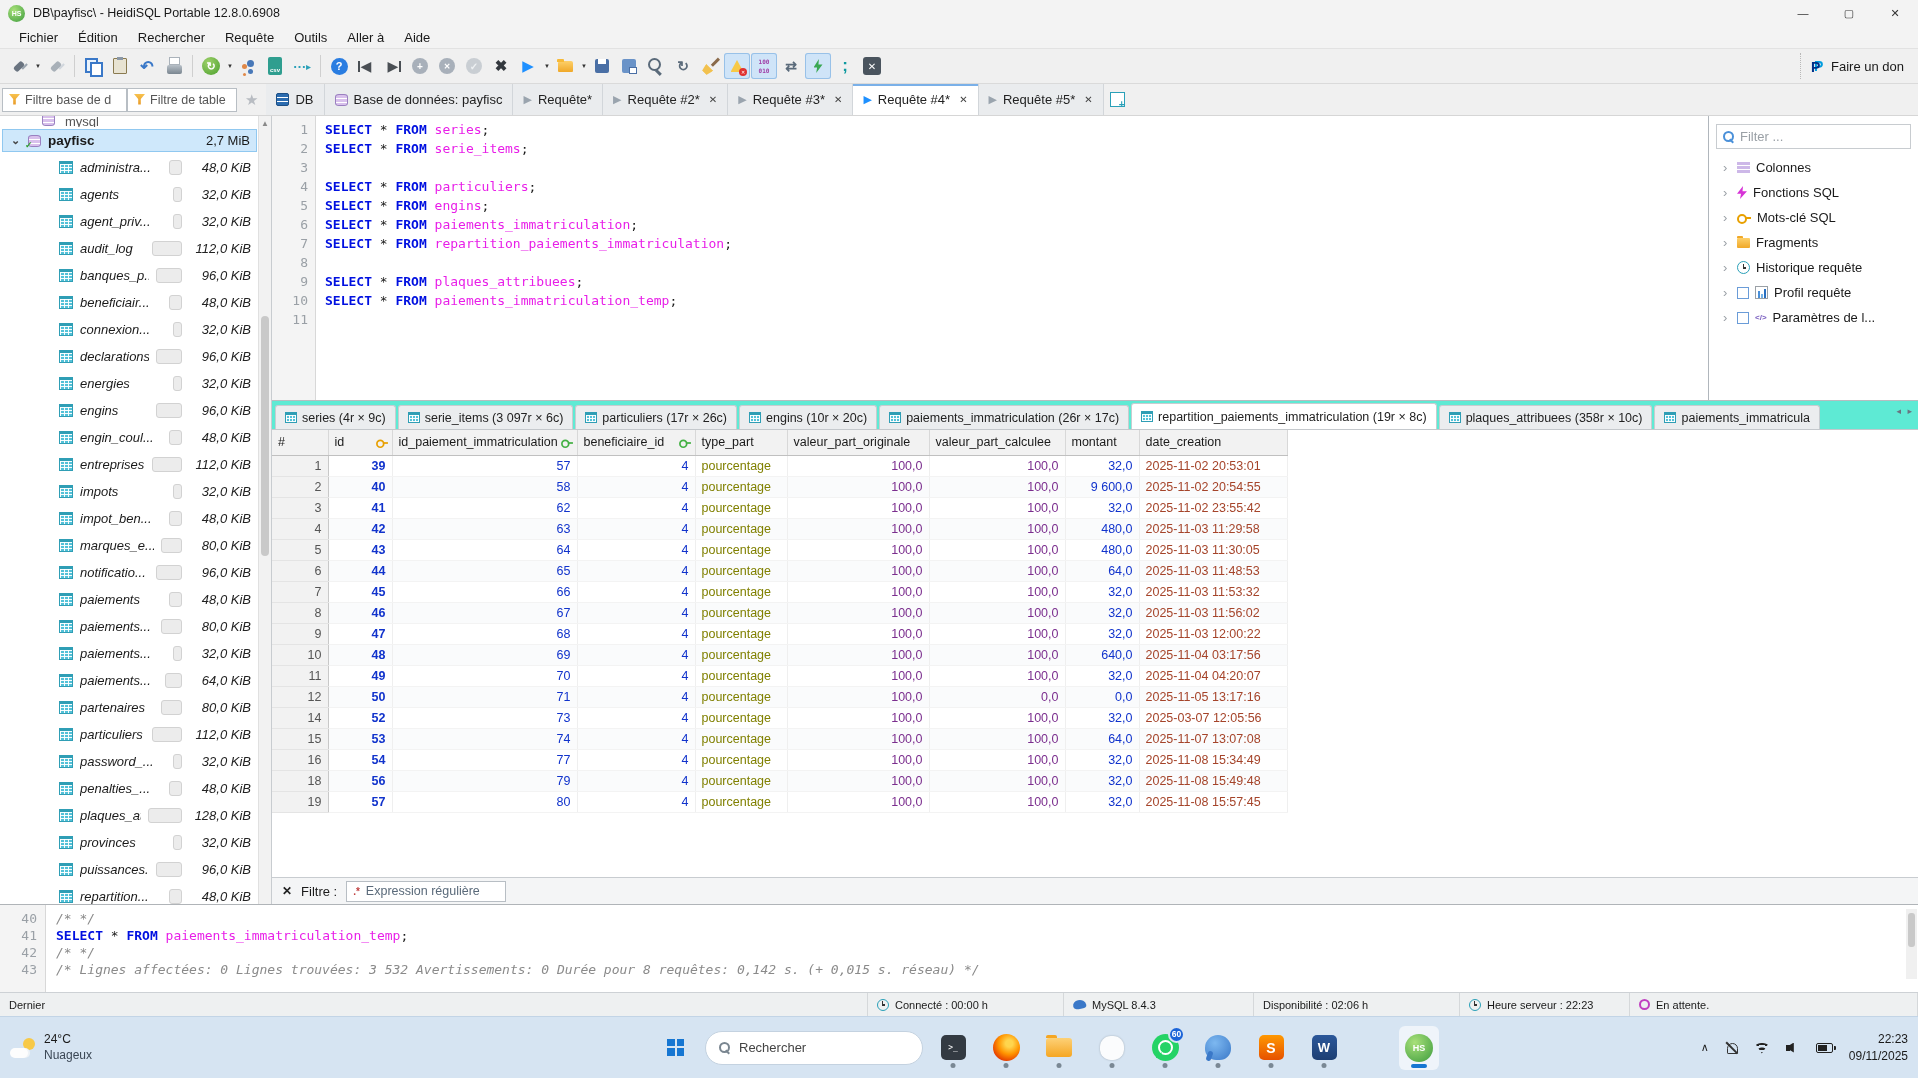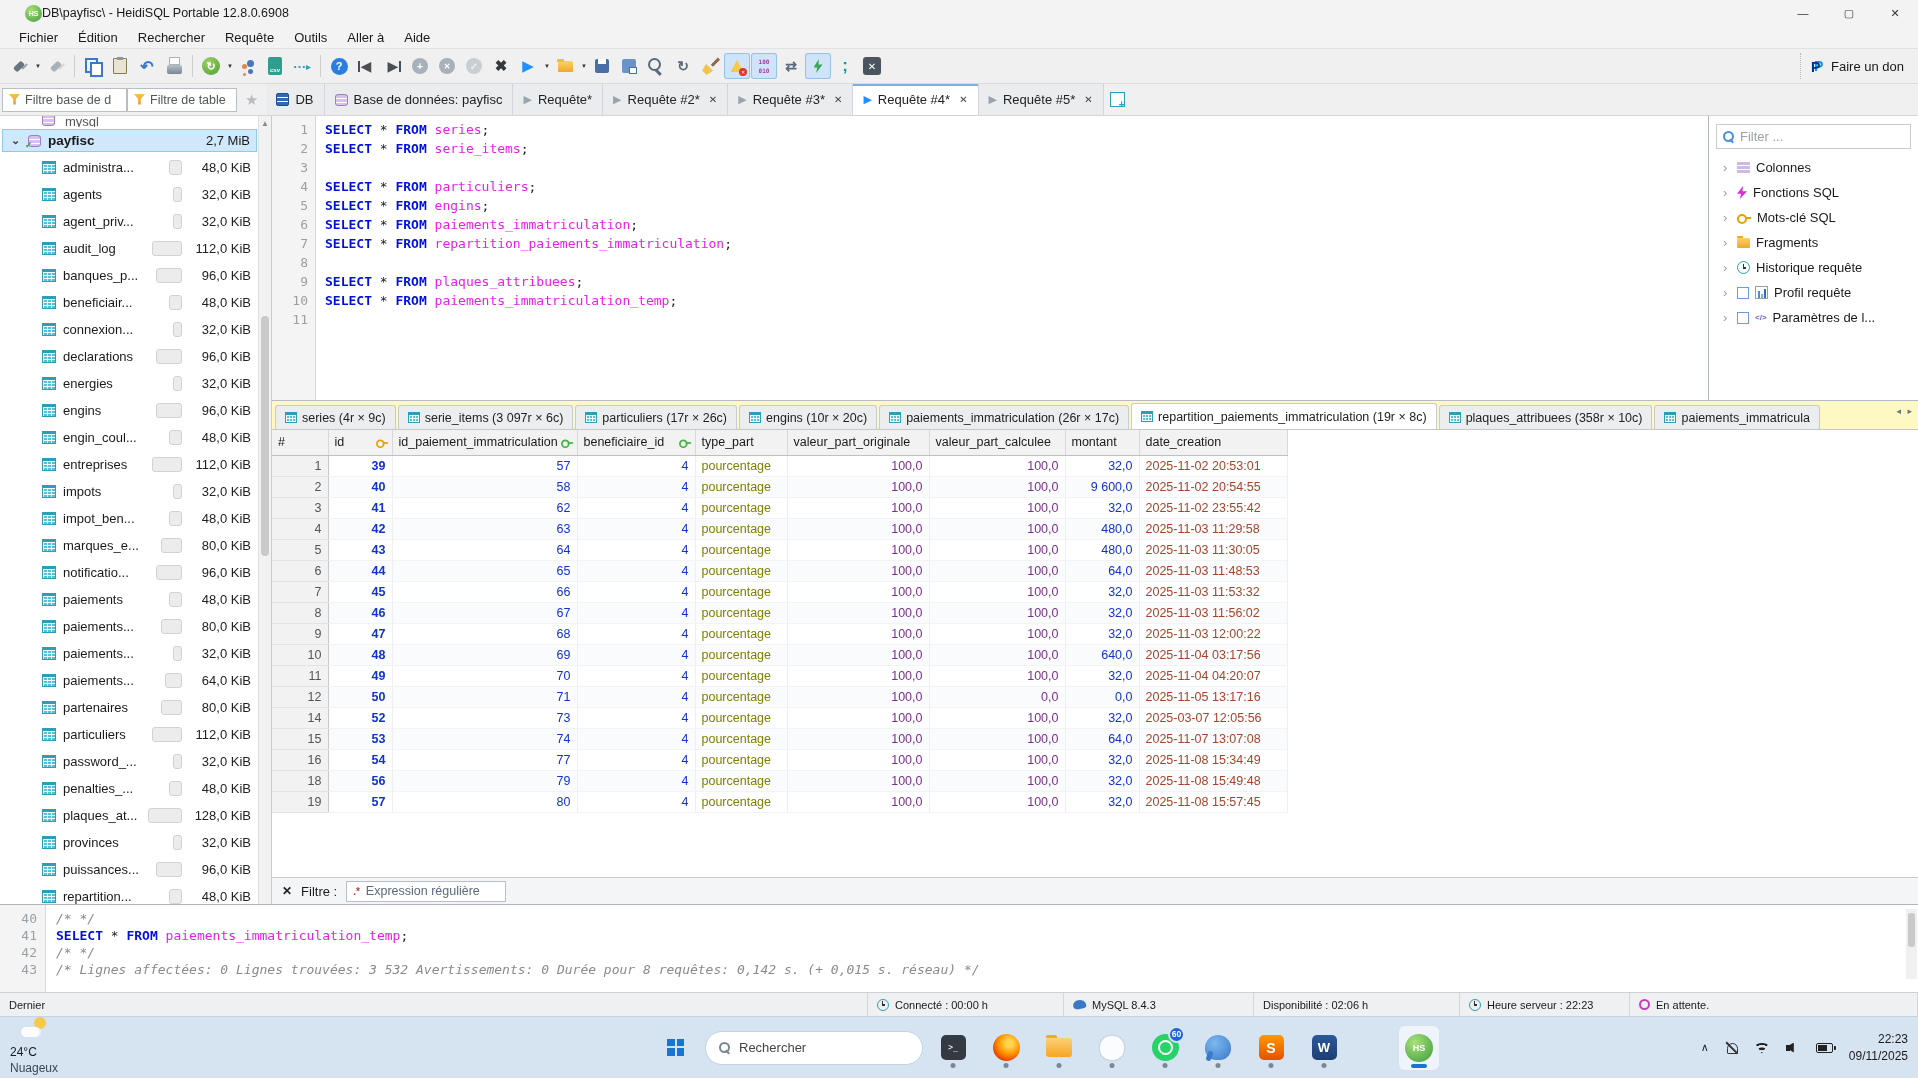--- a/index.html
+++ b/index.html
@@ -1,21 +1,21 @@
 <!DOCTYPE html>
 <html><head>
 <meta charset="utf-8">
 <title>HeidiSQL</title>
 <style>
   *{margin:0;padding:0;box-sizing:border-box;}
   html,body{background:#888;}
   .screen{width:1918px;height:1078px;display:flex;flex-direction:column;background:#f0f0f0;
     font-family:"Liberation Sans",sans-serif;color:#1a1a1a;overflow:hidden;position:relative;}
   
-  .titlebar{height:26px;background:#f3f3f3;display:flex;align-items:center;padding-left:25px;flex:none;}
+  .titlebar{height:26px;background:#f3f3f3;display:flex;align-items:center;padding-left:8px;gap:8px;flex:none;}
   .hs-ico{width:17px;height:17px;border-radius:50%;background:radial-gradient(circle at 35% 30%,#a8e07a,#3d9c3d);
     color:#fff;font-size:7px;font-weight:700;display:flex;align-items:center;justify-content:center;flex:none;}
   .title-text{font-size:12.5px;color:#1a1a1a;}
   .win-btns{margin-left:auto;display:flex;height:100%;}
   .win-btn{width:46px;height:100%;display:flex;align-items:center;justify-content:center;font-size:11px;color:#333;}
   
   .menubar{height:22px;background:#f3f3f3;display:flex;align-items:center;padding-left:10px;gap:2px;flex:none;}
   .mi{font-size:13px;padding:2px 9px;color:#1a1a1a;}
   
   .toolbar{height:36px;background:#f0f0f0;border-top:1px solid #e2e2e2;border-bottom:1px solid #dadada;
@@ -110,21 +110,21 @@
   .sidebar{width:272px;background:#fff;border-right:1px solid #c8ccd0;position:relative;overflow:hidden;flex:none;}
   .side-scroll{position:absolute;right:0;top:0;bottom:0;width:13px;background:#f2f2f2;border-left:1px solid #e0e0e0;}
   .side-scroll .arr{display:block;text-align:center;font-size:8px;color:#8a8a8a;padding-top:3px;}
   .side-scroll .thumb{position:absolute;left:2px;right:2px;top:200px;height:240px;background:#c9c9c9;border-radius:4px;}
   .partial-row{height:13px;overflow:hidden;display:flex;align-items:flex-start;padding-left:42px;gap:10px;color:#555;font-size:13px;margin-top:-2px;}
   .dbrow{height:23px;margin:2px 14px 2px 2px;background:#cfe8fb;border:1px solid #90c8f0;display:flex;align-items:center;gap:7px;
     padding:0 6px 0 8px;font-size:13.5px;font-weight:700;}
   .dbrow .chev{font-size:11px;color:#444;width:10px;flex:none;}
   .dbrow .check::after{content:"✓";position:absolute;left:-4px;bottom:-4px;color:#2f9e2f;font-size:9px;font-weight:700;}
   .dbrow .sz{margin-left:auto;font-weight:400;font-size:13px;}
-  .trow{height:27px;display:flex;align-items:center;gap:7px;padding-left:42px;padding-right:20px;font-size:13px;color:#1a1a1a;}
+  .trow{height:27px;display:flex;align-items:center;gap:7px;padding-left:59px;padding-right:20px;font-size:13px;color:#1a1a1a;font-style:italic;}
   .tbl-ico{width:14px;height:13px;flex:none;border:1px solid #2f9eb5;border-top:3px solid #2f9eb5;background:
     linear-gradient(to right,rgba(255,255,255,.95) 1px,transparent 1px) 0 0/4px 3px,
     linear-gradient(to bottom,rgba(255,255,255,.95) 1px,transparent 1px) 0 0/4px 3px,#53c1d8;}
   .trow .nm{flex:1;min-width:0;overflow:hidden;white-space:nowrap;}
   .szbar{height:15px;background:#ececec;border:1px solid #d2d2d2;border-radius:3px;flex:none;}
   .trow .sz{width:62px;text-align:right;flex:none;color:#222;}
   
   .workarea{flex:1;display:flex;flex-direction:column;min-width:0;}
   .top{height:284px;display:flex;min-height:0;flex:none;background:#fff;}
   .editor{flex:1;display:flex;min-width:0;font-family:"DejaVu Sans Mono","Liberation Mono",monospace;font-size:13px;}
@@ -158,21 +158,21 @@
   .hp-clock{width:13px;height:13px;border:1.5px solid #2aa0b8;border-radius:50%;position:relative;flex:none;}
   .hp-clock::before{content:"";position:absolute;left:4.5px;top:2px;width:1.5px;height:4px;background:#333;}
   .hp-clock::after{content:"";position:absolute;left:4.5px;top:5px;width:3.5px;height:1.5px;background:#333;}
   .hp-chart{width:13px;height:13px;border:1px solid #9aa0a6;background:
     linear-gradient(#4a90d9,#4a90d9) 2px 100%/2px 7px no-repeat,
     linear-gradient(#76b4e8,#76b4e8) 5px 100%/2px 4px no-repeat,
     linear-gradient(#2a70c0,#2a70c0) 8px 100%/2px 9px no-repeat,#fff;flex:none;}
   .hp-code{font-size:8px;font-weight:700;color:#7a5fc0;flex:none;}
   
   .results{flex:1;display:flex;flex-direction:column;min-height:0;background:#fff;border-top:1px solid #b8bcc0;}
-  .rtabs{height:29px;background:#fef9c3;display:flex;align-items:flex-end;padding:3px 26px 0 3px;gap:2px;
+  .rtabs{height:29px;background:#5eead4;display:flex;align-items:flex-end;padding:3px 26px 0 3px;gap:2px;
     border-bottom:1px solid #c4c8cc;position:relative;overflow:hidden;flex:none;}
   .rtab{display:flex;align-items:center;gap:5px;height:24px;padding:0 9px;background:#ebedef;border:1px solid #c8ccd0;border-bottom:none;
     border-radius:3px 3px 0 0;font-size:12.5px;color:#222;white-space:nowrap;flex:none;}
   .rtab.active{background:#fff;height:26px;}
   .tbl-ico-sm{width:12px;height:11px;flex:none;border:1px solid #2f9eb5;border-top:3px solid #2f9eb5;background:
     linear-gradient(to right,rgba(255,255,255,.95) 1px,transparent 1px) 0 0/3px 3px,
     linear-gradient(to bottom,rgba(255,255,255,.95) 1px,transparent 1px) 0 0/3px 3px,#53c1d8;}
   .rtab-scroll{position:absolute;right:4px;top:5px;font-size:9px;color:#6a7480;letter-spacing:2px;}
   .gridwrap{flex:1;overflow:hidden;background:#fff;}
   table.grid{border-collapse:collapse;table-layout:fixed;font-size:12.5px;}
@@ -205,21 +205,21 @@
   .statusbar{height:24px;background:#eef0f1;border-top:1px solid #cdd1d5;display:flex;align-items:stretch;
     font-size:11px;color:#1a1a1a;flex:none;}
   .ss{display:flex;align-items:center;gap:6px;padding:0 9px;border-right:1px solid #d5d8da;white-space:nowrap;overflow:hidden;}
   .st-clock{width:12px;height:12px;border:1.5px solid #2aa0b8;border-radius:50%;position:relative;flex:none;}
   .st-clock::before{content:"";position:absolute;left:3.5px;top:1.5px;width:1.5px;height:3.5px;background:#333;}
   .st-clock::after{content:"";position:absolute;left:3.5px;top:4.5px;width:3px;height:1.5px;background:#333;}
   .st-dolphin{width:13px;height:9px;background:#3a78c8;border-radius:50% 60% 40% 50%/60% 70% 30% 40%;transform:rotate(-12deg);flex:none;}
   .st-ring{width:11px;height:11px;border:2px solid #c040c0;border-radius:50%;flex:none;}
   
   .taskbar{height:62px;background:#d6e4f2;border-top:1px solid #c2d4e6;position:relative;flex:none;}
-  .tk-left{position:absolute;left:10px;top:0;bottom:0;display:flex;align-items:center;gap:8px;flex-direction:column;}
+  .tk-left{position:absolute;left:10px;top:0;bottom:0;display:flex;align-items:center;gap:8px;}
   .weather-ico{width:26px;height:20px;position:relative;}
   .weather-ico::before{content:"";position:absolute;right:1px;top:0;width:12px;height:12px;border-radius:50%;background:#f7c948;}
   .weather-ico::after{content:"";position:absolute;left:0;bottom:0;width:18px;height:10px;border-radius:8px;background:#fdfdfd;box-shadow:2px 0 0 #eef2f6;}
   .wx-txt{font-size:12px;line-height:1.3;color:#1a1a1a;}
   .wx-txt .d{color:#3a4654;}
   .tk-center{position:absolute;left:655px;top:0;bottom:0;display:flex;align-items:center;gap:10px;}
   .startbtn{width:40px;height:40px;display:flex;align-items:center;justify-content:center;}
   .winlogo{width:17px;height:17px;background:
     linear-gradient(to right,transparent 7.5px,#d6e4f2 7.5px 9.5px,transparent 9.5px),
     linear-gradient(to bottom,transparent 7.5px,#d6e4f2 7.5px 9.5px,transparent 9.5px),#1676d2;}

